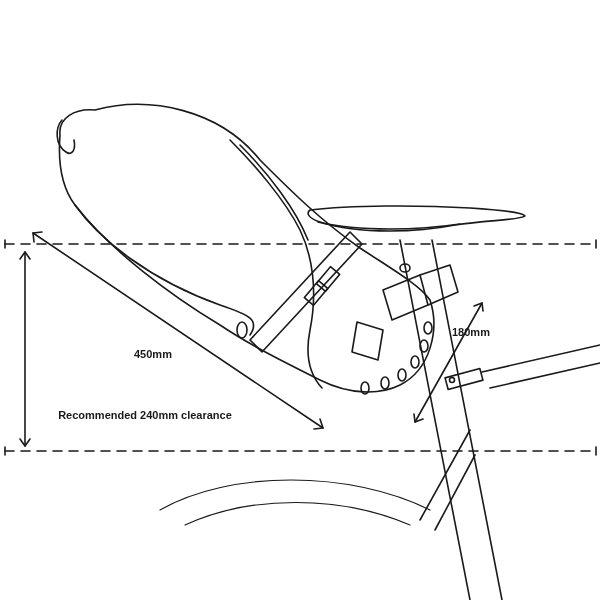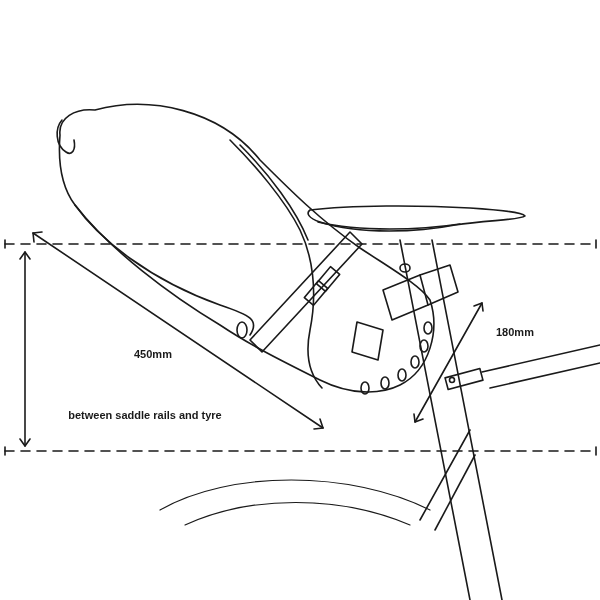--- a/index.html
+++ b/index.html
@@ -1,20 +1,20 @@
 <!DOCTYPE html>
 <html><head>
 <meta charset="utf-8">
 <style>
   html, body { margin: 0; padding: 0; background: #ffffff; }
   #canvas { position: relative; width: 600px; height: 600px; overflow: hidden; background: #fff; }
   svg { position: absolute; left: 0; top: 0; }
   .label { position: absolute; font-family: "Liberation Sans", sans-serif; font-weight: bold; color: #1a1a1a; font-size: 11px; }
   #lbl-450 { left: 134px; top: 348px; }
-  #lbl-180 { left: 496px; top: 326px; }
+  #lbl-180 { left: 452px; top: 326px; }
   #lbl-clear { left: 30px; top: 408px; width: 230px; text-align: center; line-height: 14px; }
 </style>
 </head>
 <body>
 
 <div id="canvas">
   <svg width="600" height="600" viewBox="0 0 600 600">
     <g fill="none" stroke="#1a1a1a" stroke-width="1.6" stroke-linecap="round" stroke-linejoin="round">
 
       <line x1="5" y1="244" x2="596" y2="244" stroke-dasharray="9 7"></line>
@@ -78,15 +78,15 @@
       <line x1="475" y1="455" x2="435" y2="530"></line>
 
       <path d="M160,510 C230,470 350,470 430,510" stroke-width="1.2"></path>
       <path d="M185,525 C250,495 340,495 410,525" stroke-width="1.2"></path>
     </g>
   </svg>
 
   <div class="label" id="lbl-450">450mm</div>
   <div class="label" id="lbl-180">180mm</div>
   <div class="label" id="lbl-clear">
-    <div>between saddle rails and tyre</div>
+    <div>Recommended 240mm clearance</div>
   </div>
 </div>
 
 </body></html>

